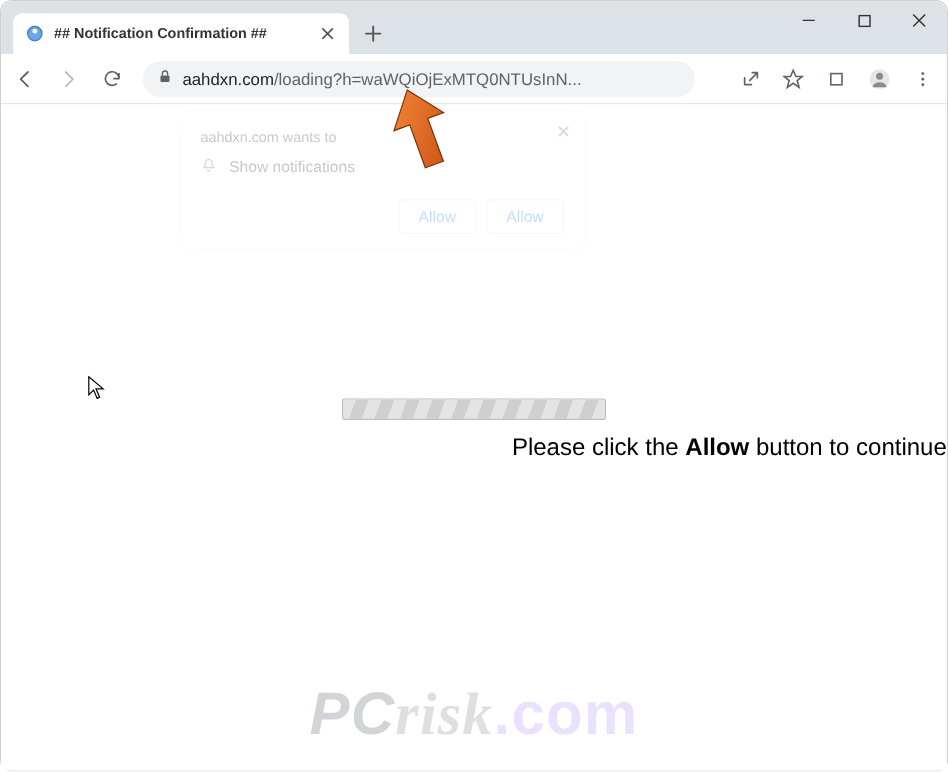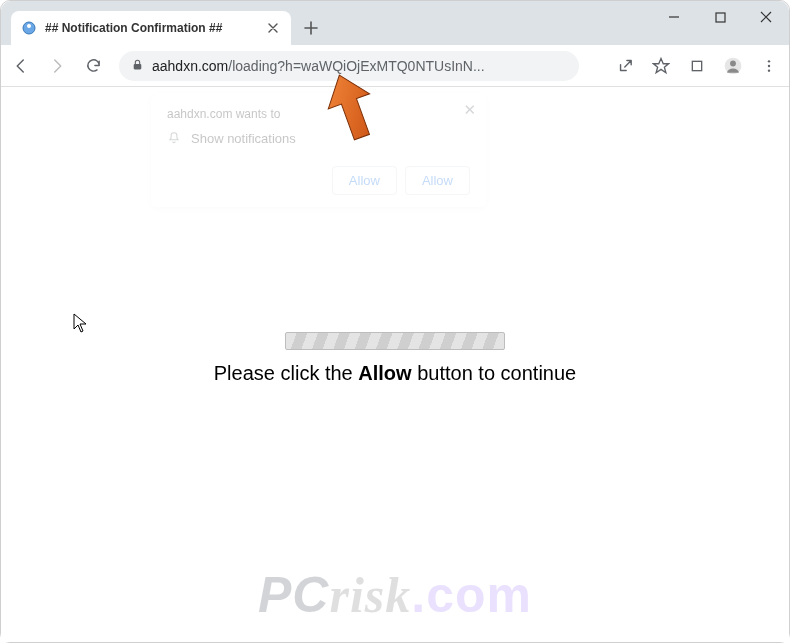--- a/index.html
+++ b/index.html
@@ -189,21 +189,21 @@
     border-radius: 4px;
     font-size: 13px;
     color: #1a73e8;
     background: #fff;
   }
   .content-center {
     position: absolute;
     top: 245px;
     left: 0;
     right: 0;
-    text-align: center;
+    text-align: right;
   }
   .progress {
     width: 220px;
     height: 18px;
     margin: 0 auto 12px auto;
     border: 1px solid #bdbdbd;
     border-radius: 2px;
     background: repeating-linear-gradient(
       110deg,
       #e4e4e4 0px,

